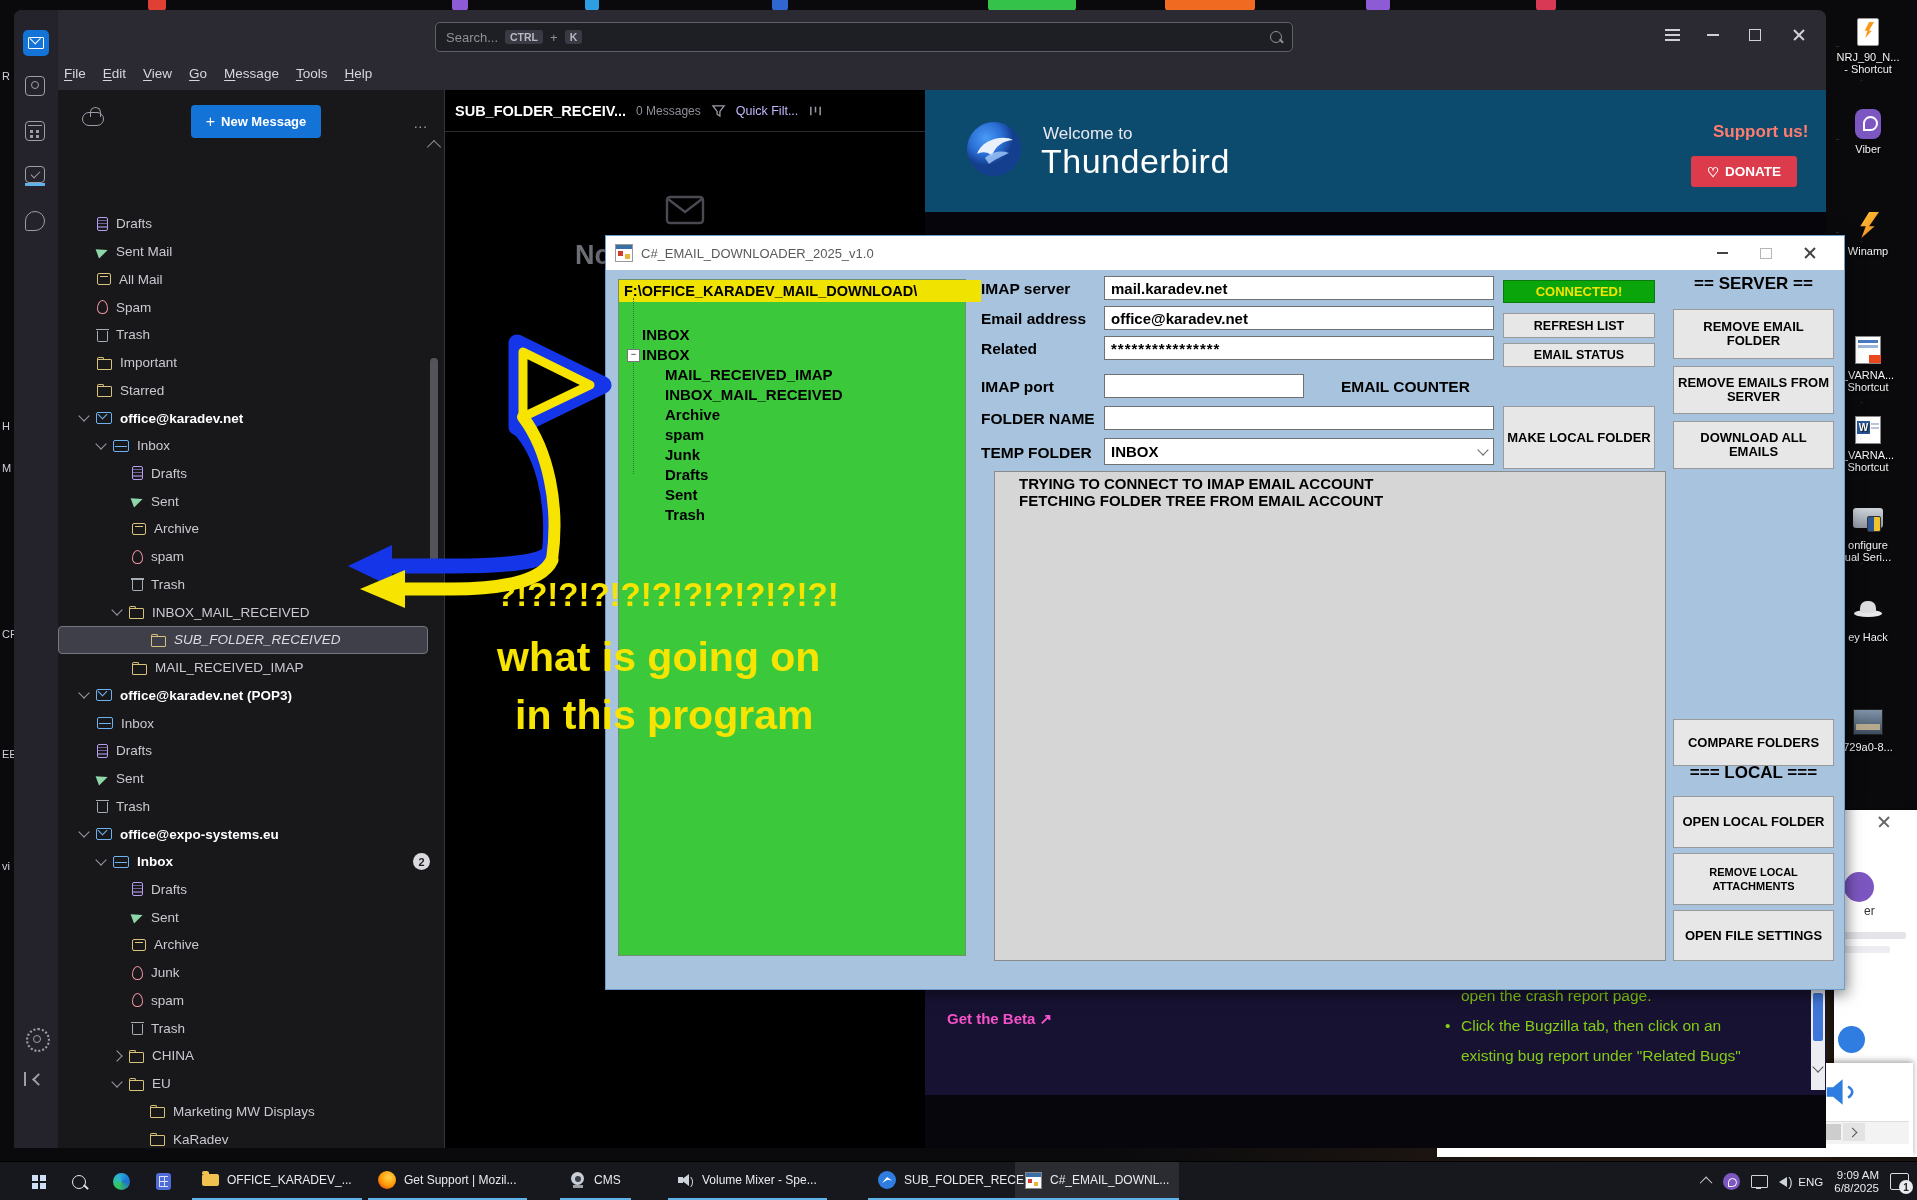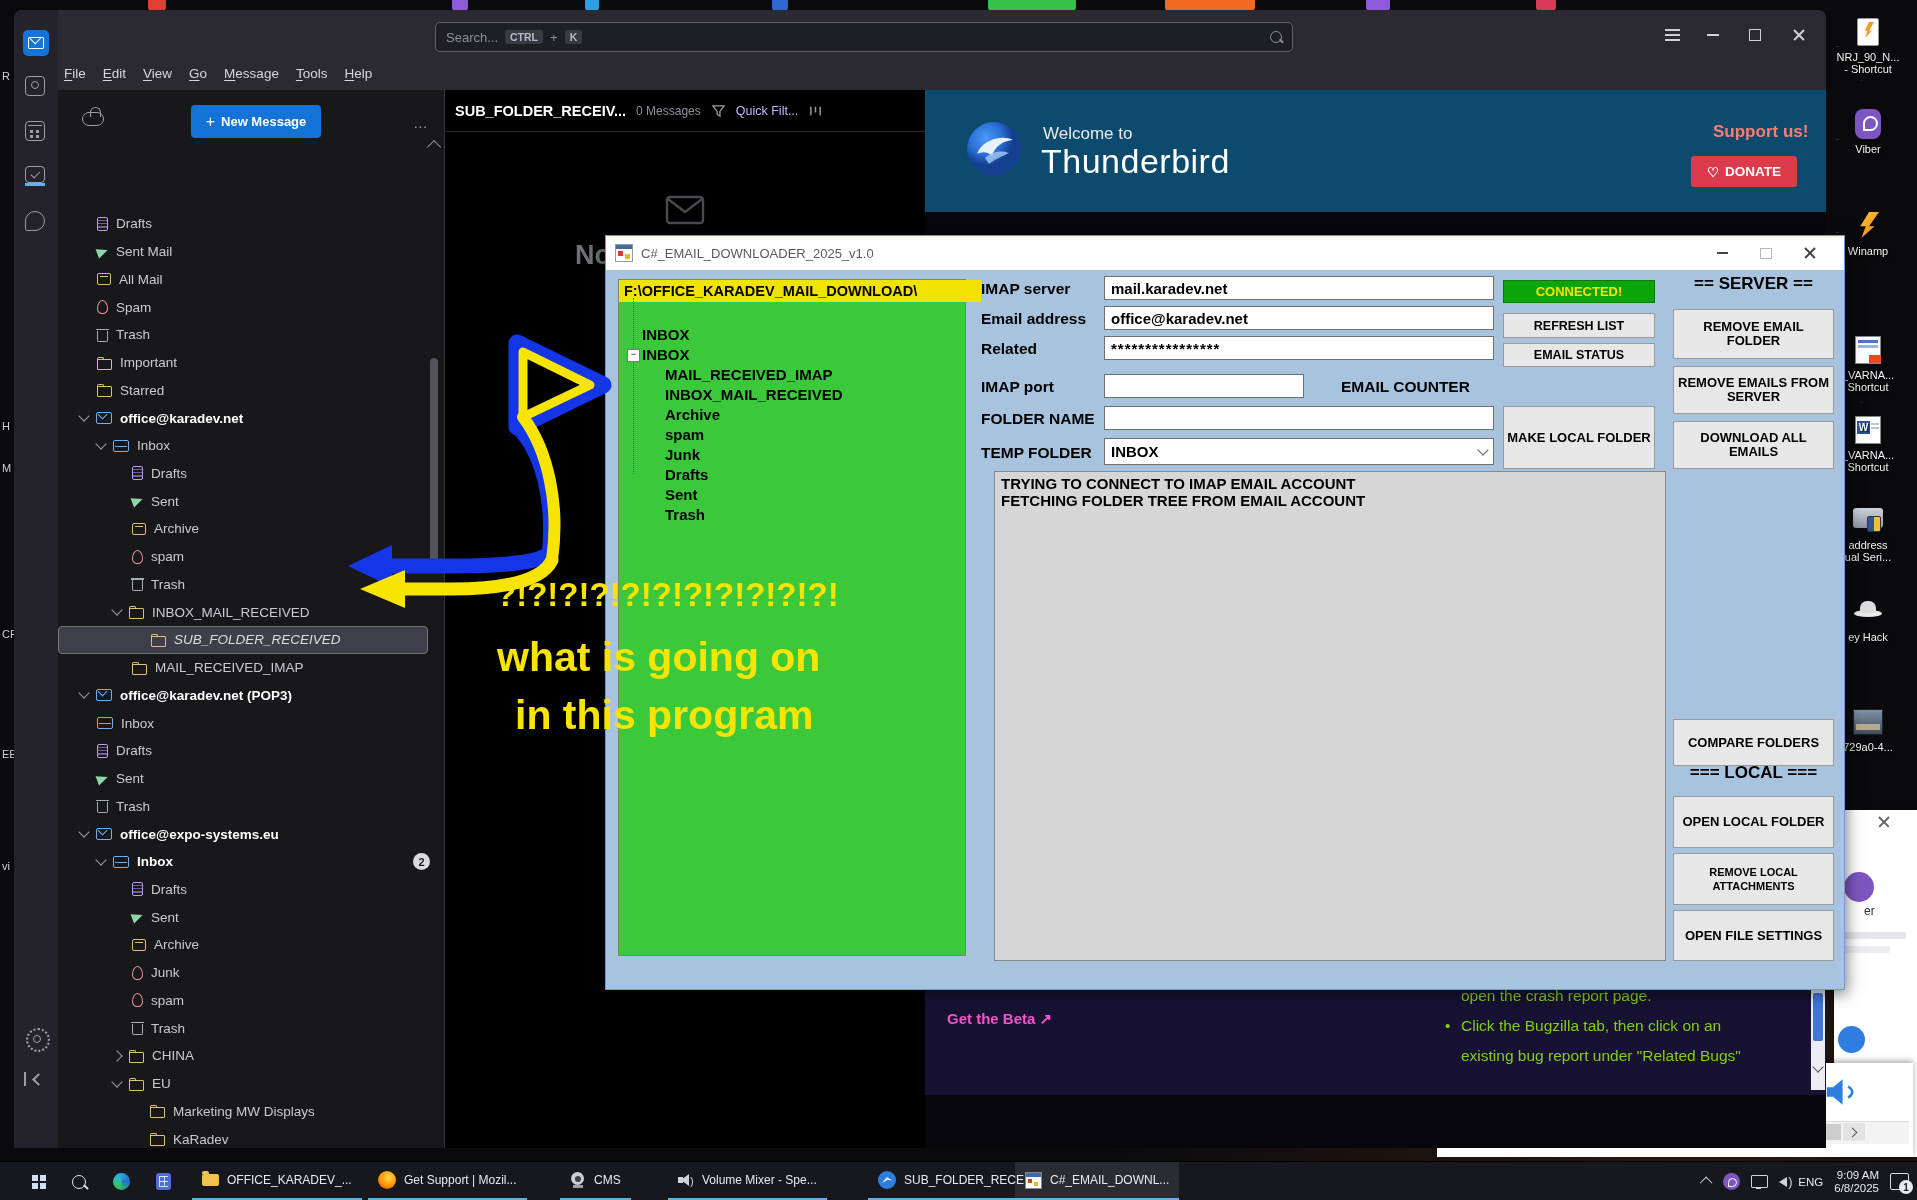--- a/index.html
+++ b/index.html
@@ -110,21 +110,21 @@
   .dbtn .x::before,.dbtn .x::after{content:"";position:absolute;left:-1px;top:5px;width:14px;height:1.8px;background:#444;}
   .dbtn .x::before{transform:rotate(45deg);} .dbtn .x::after{transform:rotate(-45deg);}
   #gpanel{left:12px;top:43px;width:348px;height:677px;background:#3bc93b;border:1px solid #6f8f6f;box-sizing:border-box;}
   .trow{position:absolute;color:#000;font-weight:700;font-size:15px;white-space:nowrap;}
   #treeline{left:14px;top:18px;width:1px;height:176px;border-left:1px dotted #2a7c2a;}
   #texp{left:8px;top:69px;width:11px;height:11px;background:#fff;border:1px solid #777;font-size:9px;line-height:9px;text-align:center;color:#000;}
   #dpath{left:7px;top:725px;width:362px;height:22px;background:#f0e300;color:#000;font-weight:700;font-size:14.5px;display:flex;align-items:center;padding-left:5px;box-sizing:border-box;white-space:nowrap;}
   .dlab{position:absolute;color:#000;font-weight:700;font-size:15.5px;white-space:nowrap;}
   .dinput{position:absolute;background:#fff;border:1px solid #707070;height:24px;font-weight:700;font-size:15px;color:#000;display:flex;align-items:center;padding:0 6px;box-sizing:border-box;}
   #dcombo .cv{margin-left:auto;width:7px;height:7px;border-right:1.6px solid #666;border-bottom:1.6px solid #666;transform:rotate(45deg);margin-top:-4px;}
-  #dlog{left:388px;top:235px;width:672px;height:490px;background:#d6d6d6;border:1px solid #8a8a8a;box-sizing:border-box;padding:4px 6px;}
+  #dlog{left:388px;top:235px;width:672px;height:490px;background:#d6d6d6;border:1px solid #8a8a8a;box-sizing:border-box;padding:4px 24px;}
   #dlog div{color:#000;font-weight:700;font-size:15px;line-height:16.5px;white-space:nowrap;}
   .wbtn{position:absolute;background:#e7e7e7;border:1px solid #9a9a9a;box-sizing:border-box;color:#000;font-weight:700;font-size:12.5px;display:flex;align-items:center;justify-content:center;text-align:center;line-height:14px;padding:2px;}
   #bconn{background:#0aa50a;border-color:#0a7a0a;color:#f5e400;font-size:13px;}
   .dhead{position:absolute;color:#000;font-weight:700;font-size:17px;white-space:nowrap;}
   
   #annot{left:0;top:0;width:1917px;height:1200px;}
   .ytext{position:absolute;color:#f7e400;font-weight:700;white-space:nowrap;}
   
   #wina{left:1834px;top:810px;width:83px;height:347px;background:#fff;box-shadow:-2px 0 6px rgba(0,0,0,.4);}
   #wina .x{left:44px;top:6px;width:12px;height:12px;position:absolute;}
@@ -221,36 +221,36 @@
           <div style="position:absolute;right:6px;top:9px;width:8px;height:2px;background:#b9c6da;box-shadow:0 4px #b9c6da;"></div>
         </div>
         <div>_VARNA...</div>
         <div>Shortcut</div>
       </div>
       <div class="dico" style="left: 1824px; top: 504px;">
         <div class="ic">
           <div style="position:absolute;inset:4px 2px 8px 2px;background:linear-gradient(#cfd4db,#8d949e);border-radius:3px;"></div>
           <div style="position:absolute;left:16px;top:12px;width:12px;height:14px;background:linear-gradient(90deg,#2b5797 50%,#f0c32c 50%);border-radius:2px;border:1px solid #333;"></div>
         </div>
-        <div>address</div>
+        <div>onfigure</div>
         <div>ual Seri...</div>
       </div>
       <div class="dico" style="left: 1824px; top: 596px;">
         <div class="ic">
           <div style="position:absolute;left:3px;top:14px;width:28px;height:7px;background:#e9e9ea;border-radius:50%;"></div>
           <div style="position:absolute;left:9px;top:5px;width:16px;height:12px;background:#dcdcde;border-radius:7px 7px 2px 2px;"></div>
         </div>
         <div>ey Hack</div>
       </div>
       <div class="dico" style="left: 1824px; top: 706px;">
         <div class="ic">
           <div style="position:absolute;inset:3px 2px;background:linear-gradient(#7e93a8,#3e4c5d);border:1px solid #222;"></div>
           <div style="position:absolute;left:5px;bottom:8px;right:5px;height:6px;background:#b7a98d;"></div>
         </div>
-        <div>729a0-4...</div>
+        <div>729a0-8...</div>
       </div>
     </div>
 
   <div id="wina" class="abs">
     <span class="x"></span>
     <div class="abs" style="left:10px;top:62px;width:30px;height:30px;border-radius:50%;background:#7d57c1;"></div>
     <div class="abs" style="left:30px;top:94px;color:#333;font-size:12px;">er</div>
     <div class="abs" style="left:6px;top:122px;width:66px;height:7px;background:#e4e4e9;border-radius:2px;"></div>
     <div class="abs" style="left:6px;top:136px;width:50px;height:7px;background:#ededf1;border-radius:2px;"></div>
     <div class="abs" style="left:4px;top:216px;width:27px;height:27px;border-radius:50%;background:#2f7de1;"></div>

